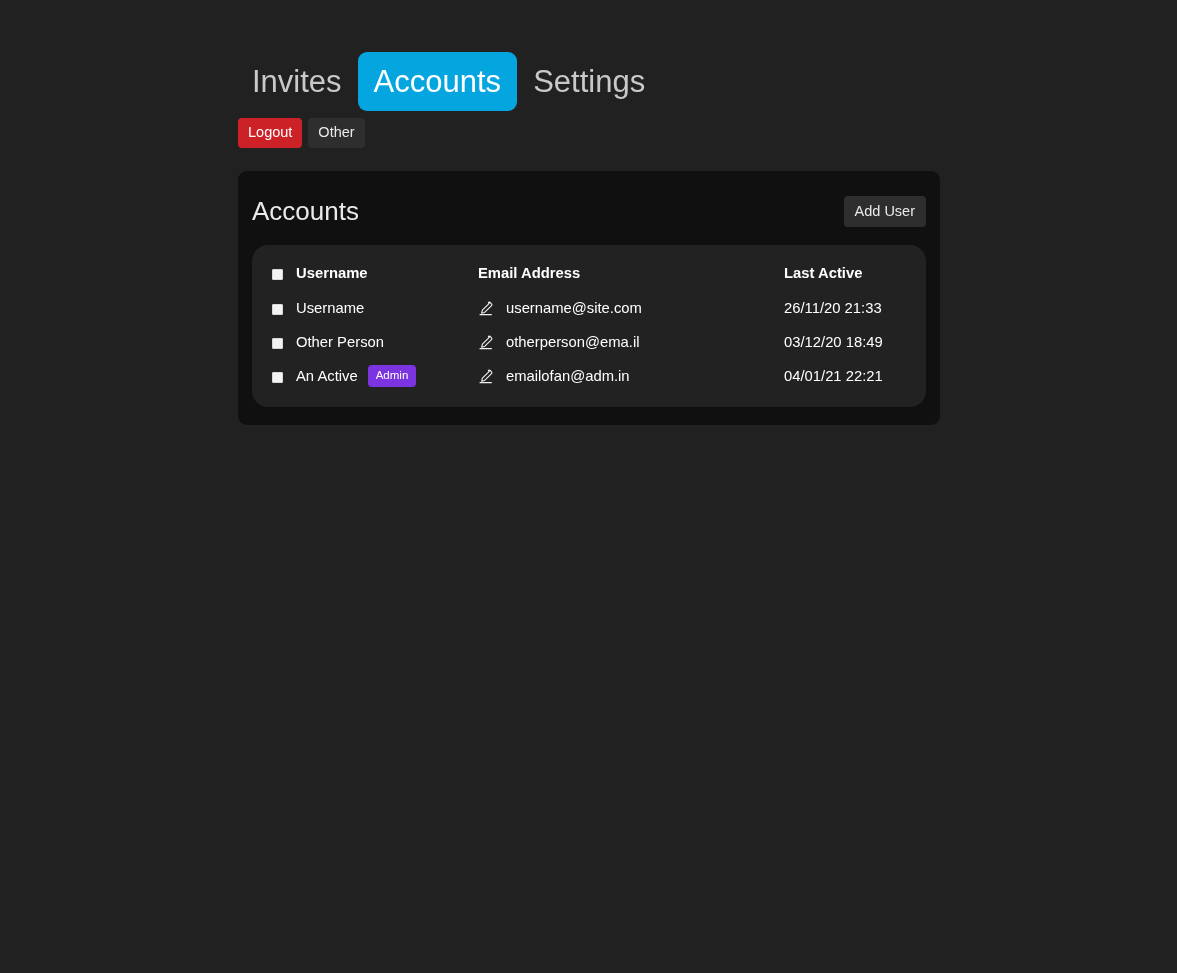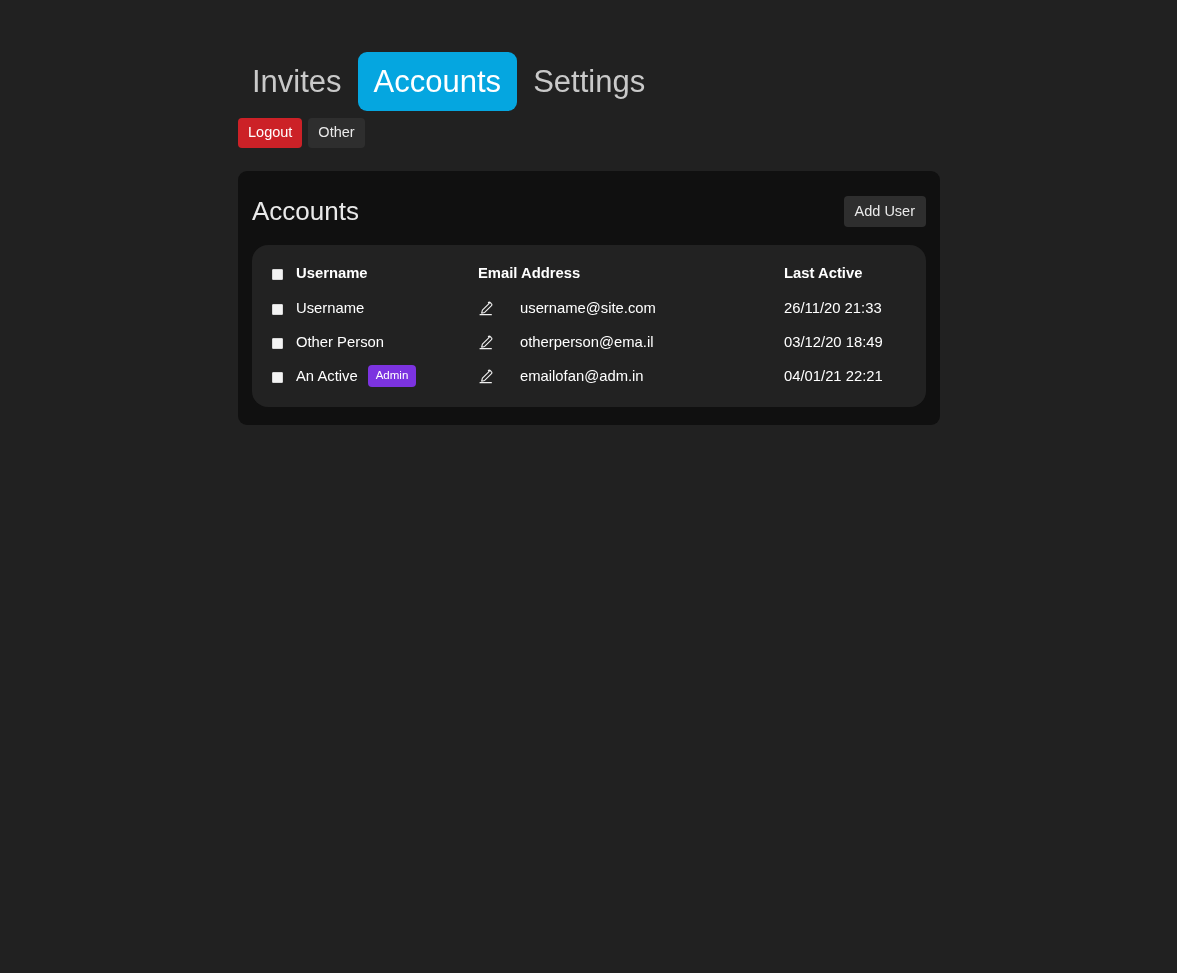--- a/index.html
+++ b/index.html
@@ -165,21 +165,21 @@
     color: #ffffff;
     font-size: 11.5px;
     line-height: 1;
     padding: 5px 8px 6px 8px;
     border-radius: 4px;
   }
 
   .email-cell {
     display: flex;
     align-items: center;
-    gap: 27px;
+    gap: 13px;
     white-space: nowrap;
   }
   .pencil {
     width: 15px;
     height: 15px;
     flex: 0 0 15px;
     display: inline-block;
     cursor: pointer;
   }
   .pencil svg { display: block; }

